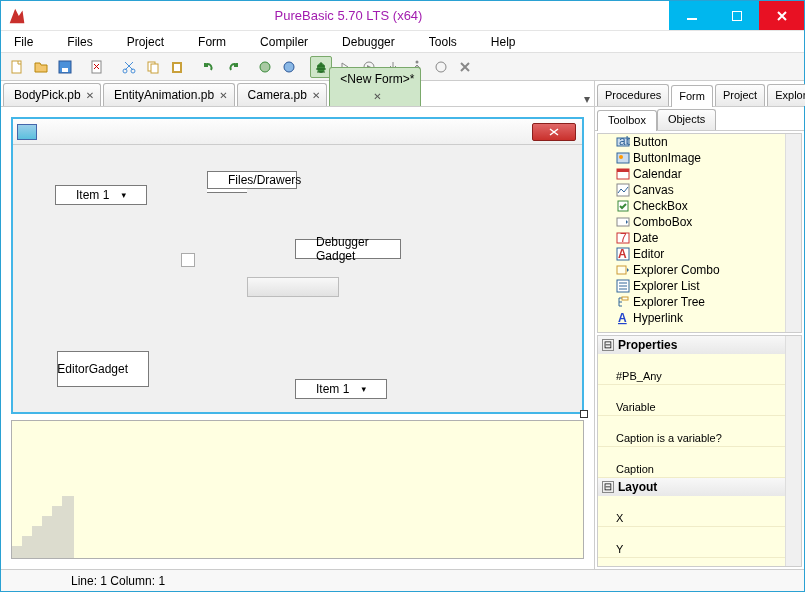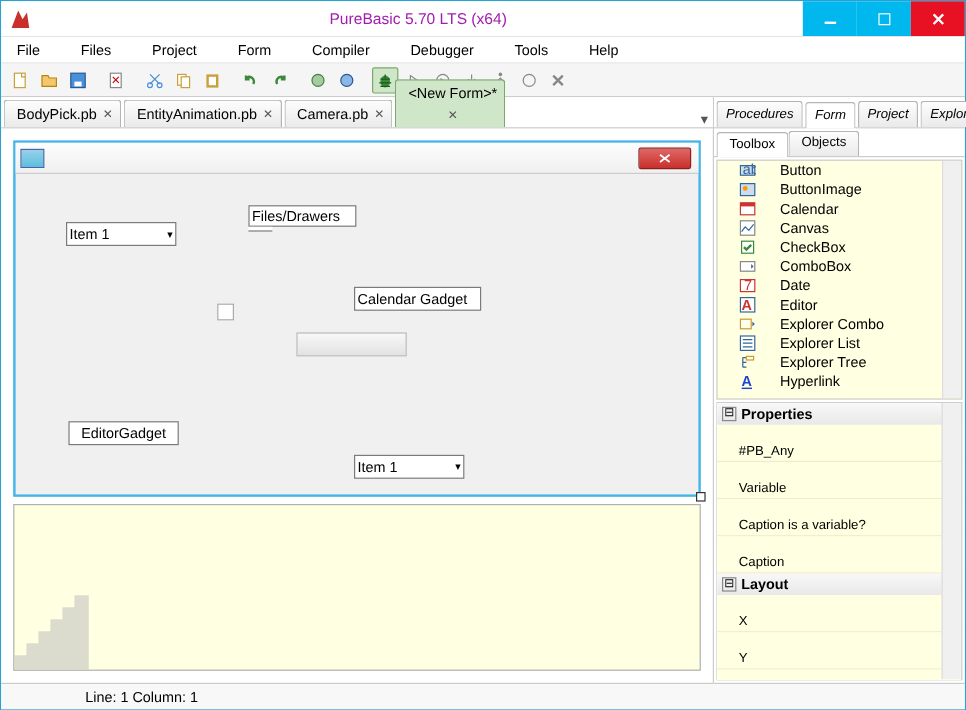--- a/index.html
+++ b/index.html
@@ -28,40 +28,40 @@
 .etab.active { background: #cfe6c9; border-color: #7aa96b; flex-direction: column; }
 .xclose { font-size: 10px; color: #555; cursor: pointer; }
 .tabs-right { margin-left: auto; margin-right: 4px; color: #555; }
 
 .designer-area { flex: 1; background: #fff; padding: 10px; overflow: hidden; display: flex; flex-direction: column; }
 .form-designer { border: 2px solid #43b6e8; background: #f0f0f0; position: relative; height: 300px; }
 .form-title-bar { height: 26px; background: linear-gradient(#fdfdfd, #f0f0f0); border-bottom: 1px solid #ccc; display: flex; align-items: center; }
 .form-title-left { width: 20px; height: 16px; margin-left: 4px; background: linear-gradient(#9acfea,#5bc0de); border: 1px solid #46a; }
 .form-close { margin-left: auto; margin-right: 6px; width: 44px; height: 18px; background: linear-gradient(#e06767,#c9302c); border: 1px solid #8a1f1c; border-radius: 2px; display: flex; align-items: center; justify-content: center; color: #fff; }
 .form-body { position: absolute; left: 2px; right: 2px; top: 28px; bottom: 2px; background-image: radial-gradient(#888 0.5px, transparent 0.5px); background-size: 8px 8px; background-color: #f0f0f0; }
-.gadget { position: absolute; border: 1px solid #7a7a7a; background: #fff; font-size: 11px; display: flex; align-items: center; padding: 0 2px; }
+.gadget { position: absolute; border: 1px solid #7a7a7a; background: #fff; font-size: 11px; display: flex; align-items: center; padding: 0 20px; }
 .gadget.combo::after { content: "▾"; margin-left: auto; font-size: 9px; }
 .gadget.progress { background: linear-gradient(#f8f8f8,#e2e2e2); border: 1px solid #bcbcbc; }
 .gadget.checkbox { background: #fff; border: 1px solid #aaa; width: 14px; height: 14px; padding: 0; }
 .resize-handle { width: 8px; height: 8px; background: #fff; border: 1px solid #333; position: absolute; right: -6px; bottom: -6px; }
 
 .bottom-panel { height: 140px; background: #ffffe1; border: 1px solid #b0b0b0; margin-top: 6px; position: relative; }
 .stair { position: absolute; left: 0; bottom: 0; }
 
 .right { width: 210px; border-left: 1px solid #ccc; display: flex; flex-direction: column; background: #fff; }
 .rtabs { height: 26px; display: flex; border-bottom: 1px solid #ccc; }
-.rtab { padding: 4px 7px; border: 1px solid #b5b5b5; border-bottom: none; margin-top: 3px; margin-left: 2px; background: linear-gradient(#fdfdfd,#eaeaea); border-radius: 3px 3px 0 0; font-size: 11px; font-style: italic; }
+.rtab { padding: 4px 7px; border: 1px solid #b5b5b5; border-bottom: none; margin-top: 3px; margin-left: 2px; background: linear-gradient(#fdfdfd,#eaeaea); border-radius: 3px 3px 0 0; font-size: 11px; }
 .rtab.active { background: #fff; position: relative; top: 1px; }
 
 .subtabs { height: 24px; display: flex; border-bottom: 1px solid #ccc; padding-left: 2px; }
 .subtab { padding: 3px 10px; border: 1px solid #b5b5b5; border-bottom: none; margin-top: 2px; background: linear-gradient(#fdfdfd,#eaeaea); border-radius: 3px 3px 0 0; font-size: 11px; }
 .subtab.active { background: #fff; position: relative; top: 1px; }
 
 .toolbox { flex: 0 0 auto; height: 200px; overflow-y: auto; background: #ffffe1; border: 1px solid #ccc; margin: 2px; position: relative; }
-.tbx-item { display: flex; align-items: flex-end; padding: 1px 4px 1px 18px; gap: 20px; font-size: 11px; }
+.tbx-item { display: flex; align-items: flex-end; padding: 1px 4px 1px 18px; gap: 3px; font-size: 11px; }
 .tbx-icon { width: 14px; height: 14px; display: inline-block; }
 
 .props-section { border: 1px solid #ccc; margin: 0 2px 2px 2px; flex: 1; overflow-y: auto; background: #fff; position: relative; }
 .props-hdr { background: linear-gradient(#f8f8f8,#e8e8e8); padding: 2px 4px; font-weight: bold; font-size: 11px; display: flex; align-items: center; gap: 4px; }
 .props-hdr::before { content: "⊟"; font-size: 10px; font-weight: normal; border: 1px solid #888; width: 10px; height: 10px; display: inline-flex; align-items: center; justify-content: center; line-height: 8px; }
 .prop-row { padding: 16px 4px 2px 18px; font-size: 11px; background: #ffffe1; border-bottom: 1px solid #f0ecc8; }
 .scroll-right { position: absolute; right: 0; top: 0; bottom: 0; width: 16px; background: #f0f0f0; border-left: 1px solid #ddd; }
 
 .statusbar { height: 22px; border-top: 1px solid #ccc; display: flex; align-items: center; padding: 0 10px; font-size: 11px; background: #f8f8f8; }
 .statusbar .seg { padding: 0 20px 0 60px; }
@@ -255,24 +255,24 @@
           <div class="form-body">
             <div class="gadget combo" style="left:40px; top:38px; width:92px; height:20px;">
                 <span>Item 1</span>
               </div>
             <div class="gadget" style="left:192px; top:24px; width:90px; height:18px;">
                 <span>Files/Drawers</span>
               </div>
             <div class="gadget" style="left:192px; top:42px; width:20px; height:4px; border-top:none; border-left:none; border-right:none;"></div>
             <div class="gadget checkbox" style="left:166px; top:106px;"></div>
             <div class="gadget" style="left:280px; top:92px; width:106px; height:20px;">
-                <span>Calendar Gadget</span>
+                <span>Debugger Gadget</span>
               </div>
             <div class="gadget progress" style="left:232px; top:130px; width:92px; height:20px;"></div>
-            <div class="gadget" style="left:42px; top:204px; width:92px; height:20px; text-align:right; justify-content:center;">
+            <div class="gadget" style="left:42px; top:204px; width:92px; height:36px; text-align:right; justify-content:flex-end;">
                 <span>EditorGadget</span>
               </div>
             <div class="gadget combo" style="left:280px; top:232px; width:92px; height:20px;">
                 <span>Item 1</span>
               </div>
           </div>
           <div class="resize-handle"></div>
         </div>
 
         <div class="bottom-panel">

